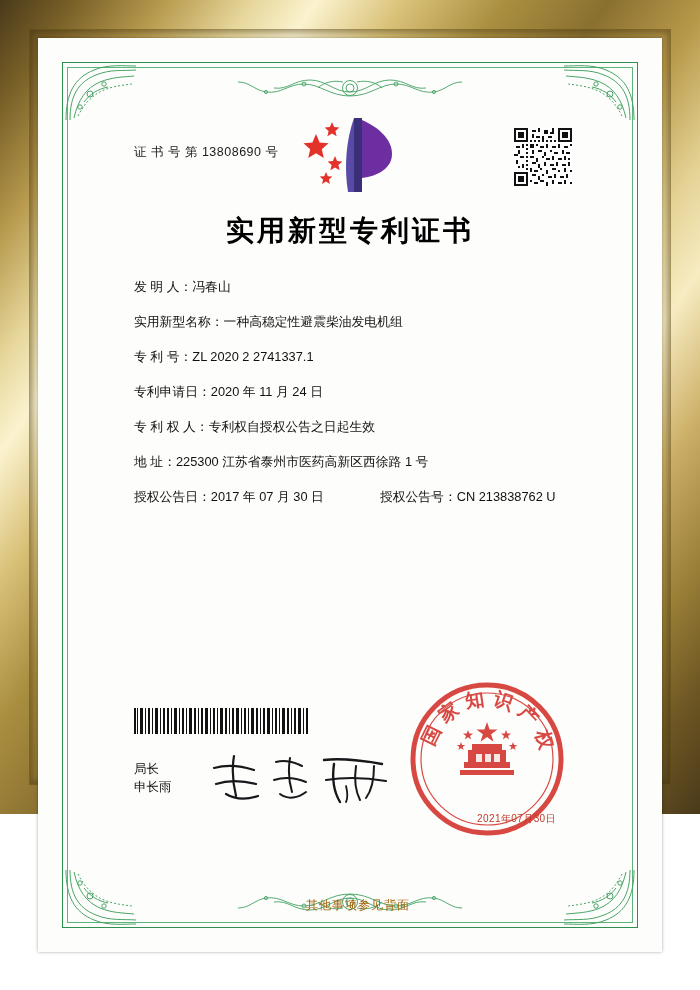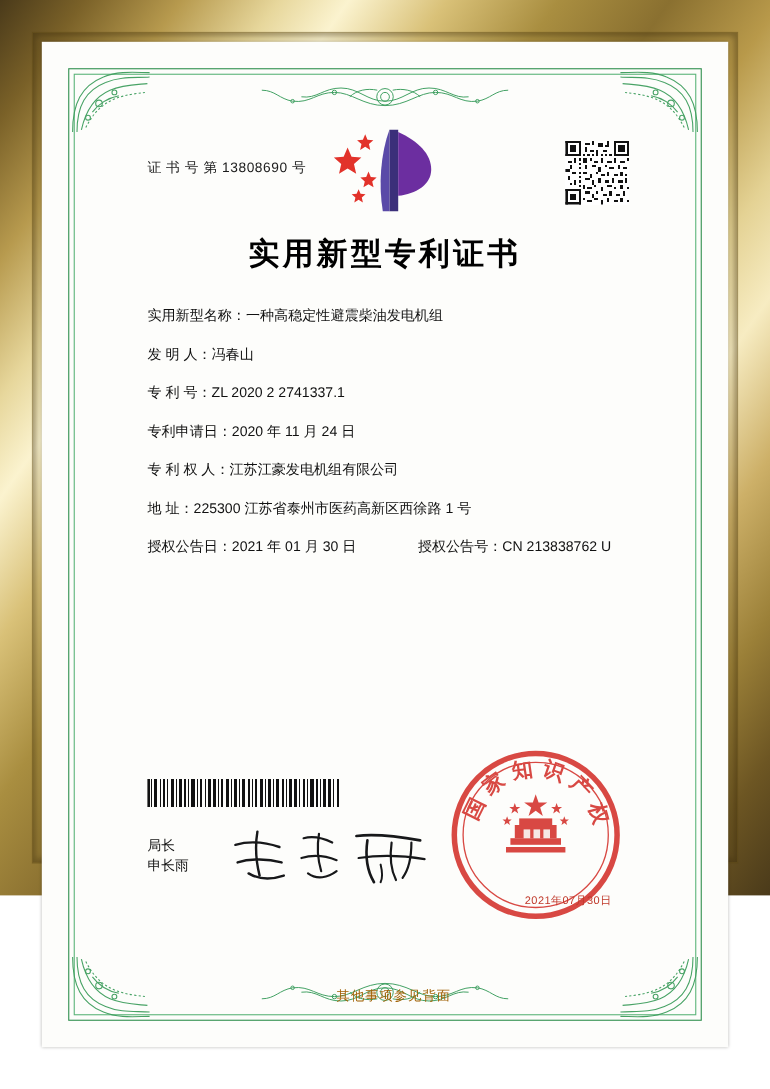--- a/index.html
+++ b/index.html
@@ -485,39 +485,39 @@
                 <rect x="28" y="27" width="1" height="1"></rect>
             </g>
           </svg>
         </div>
       </div>
 
       <div class="title">实用新型专利证书</div>
 
       <div class="fields">
         <div class="field">
+          <span class="lbl">发 明 人：</span><span class="val">冯春山</span>
+        </div>
+        <div class="field">
           <span class="lbl">实用新型名称：</span><span class="val">一种高稳定性避震柴油发电机组</span>
-        </div>
-        <div class="field">
-          <span class="lbl">发 明 人：</span><span class="val">冯春山</span>
         </div>
         <div class="field">
           <span class="lbl">专 利 号：</span><span class="val">ZL 2020 2 2741337.1</span>
         </div>
         <div class="field">
           <span class="lbl">专利申请日：</span><span class="val">2020 年 11 月 24 日</span>
         </div>
         <div class="field">
-          <span class="lbl">专 利 权 人：</span><span class="val">江苏江豪发电机组有限公司</span>
+          <span class="lbl">专 利 权 人：</span><span class="val">专利权自授权公告之日起生效</span>
         </div>
         <div class="field">
           <span class="lbl">地        址：</span><span class="val">225300  江苏省泰州市医药高新区西徐路 1 号</span>
         </div>
         <div class="field two">
-          <span class="lbl">授权公告日：</span><span class="val">2021 年 01 月 30 日</span><span class="val2">授权公告号：</span><span class="val">CN 213838762 U</span>
+          <span class="lbl">授权公告日：</span><span class="val">2017 年 07 月 30 日</span><span class="val2">授权公告号：</span><span class="val">CN 213838762 U</span>
         </div>
       </div>
 
 
       <div class="barcode">
         <svg viewBox="0 0 176 26" width="176" height="26" shape-rendering="crispEdges">
           <rect width="176" height="26" fill="#fdfdfb"></rect>
           <g fill="#111">
             <rect x="0" y="0" width="2" height="26"></rect>
               <rect x="3" y="0" width="1" height="26"></rect>

